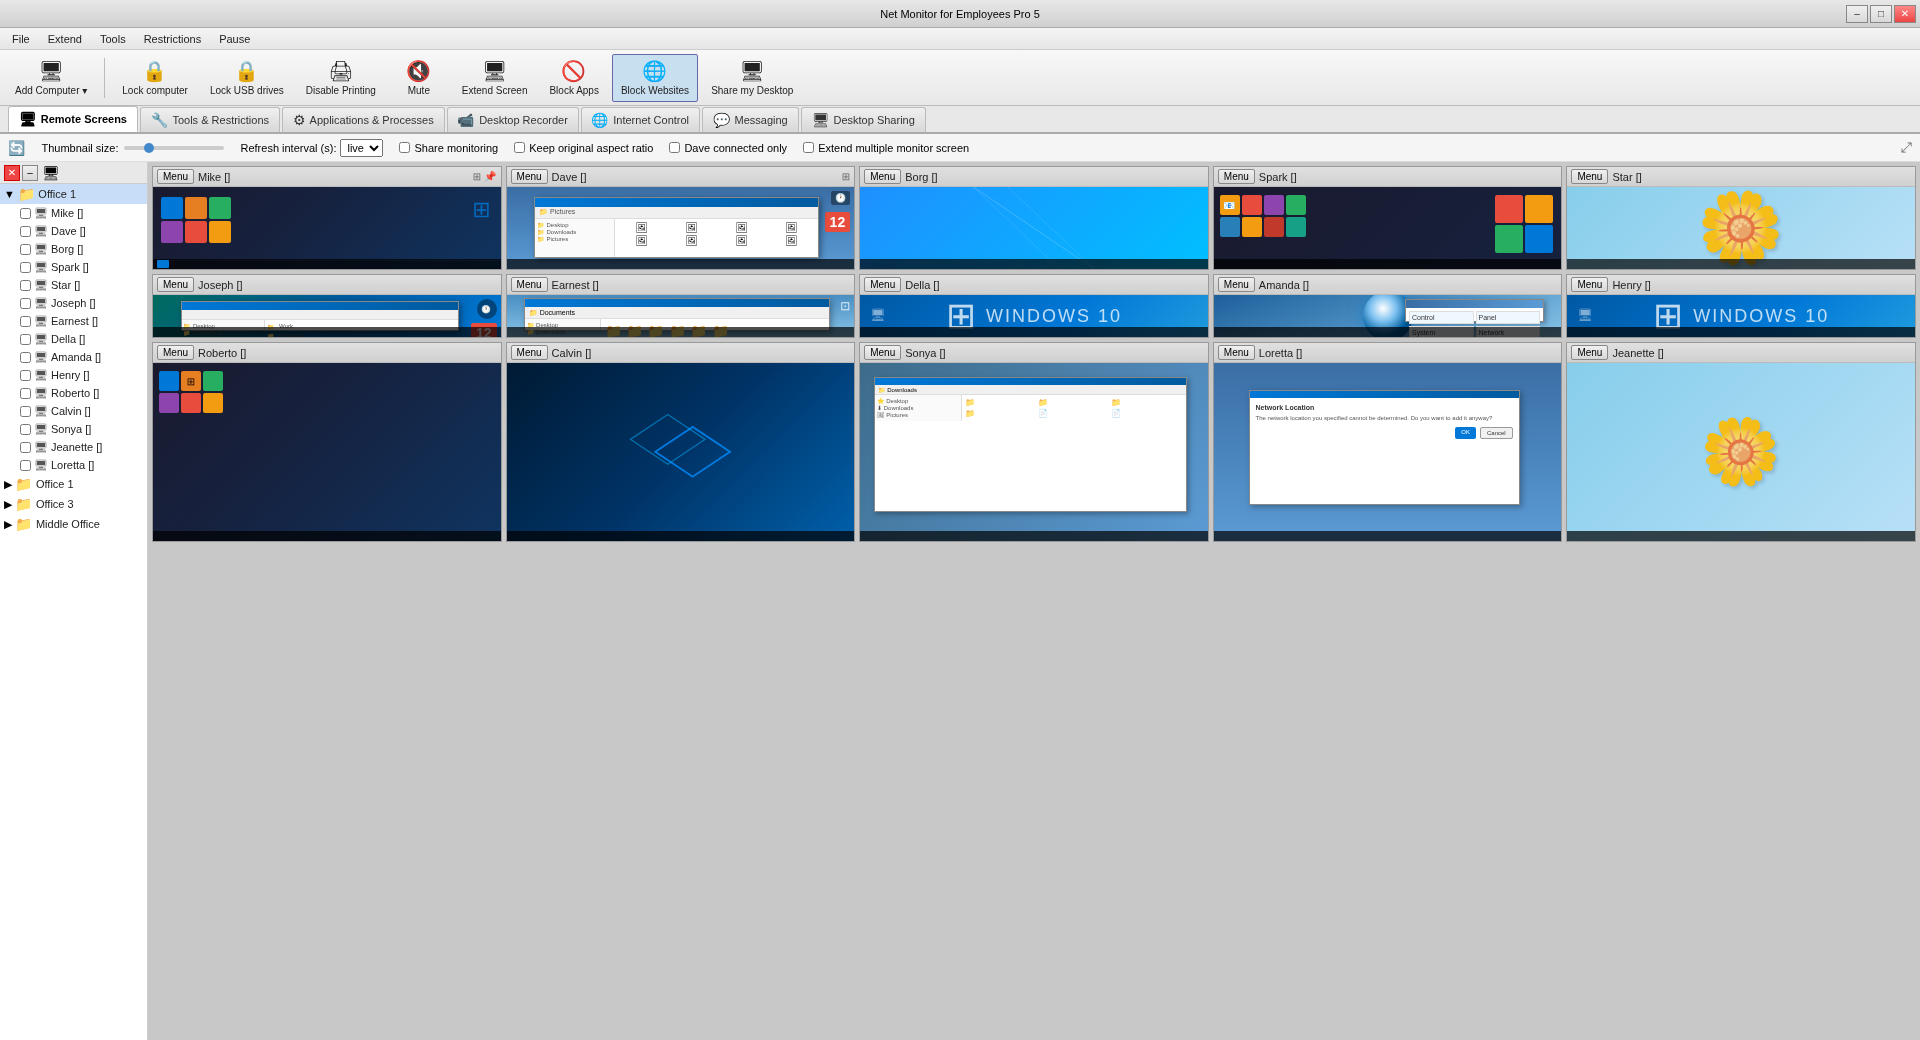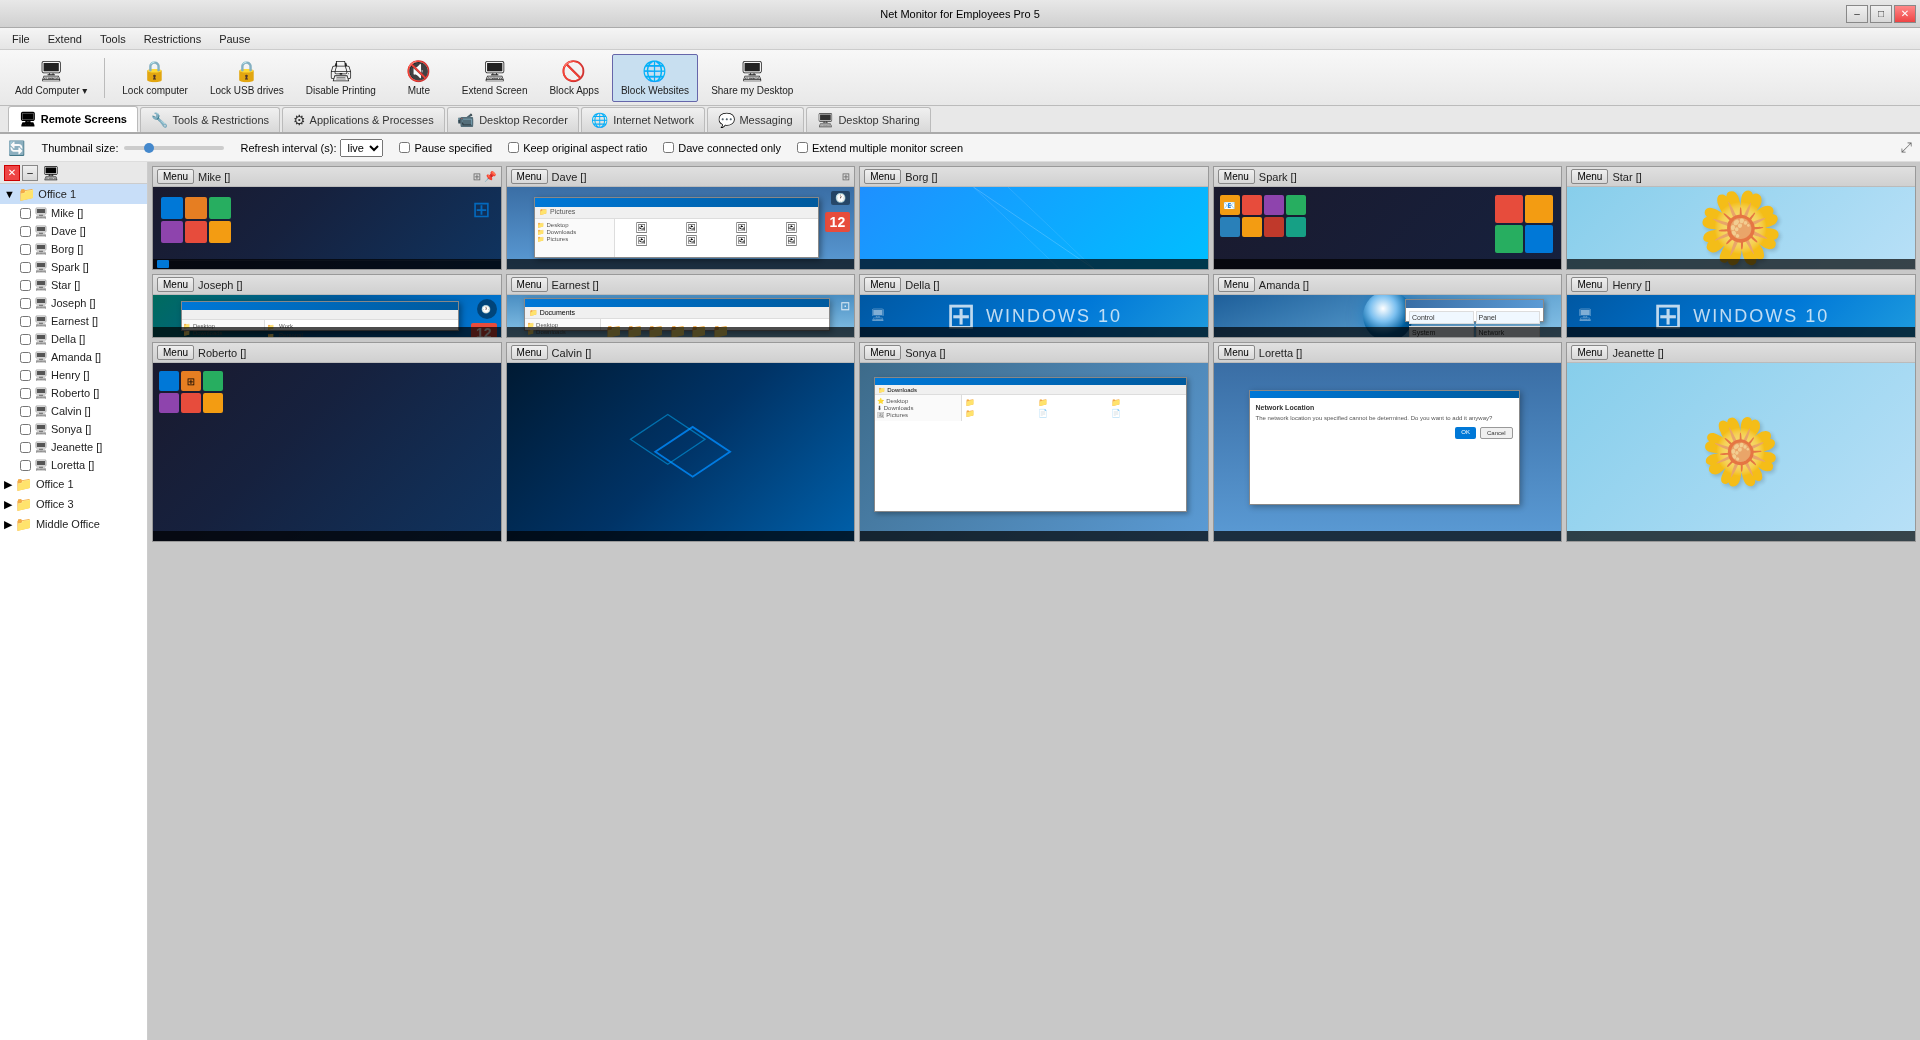--- a/index.html
+++ b/index.html
@@ -298,21 +298,21 @@
   <div class="tab">
     <span class="tab-icon">⚙</span>
     <span>Applications &amp; Processes</span>
   </div>
   <div class="tab">
     <span class="tab-icon">📹</span>
     <span>Desktop Recorder</span>
   </div>
   <div class="tab">
     <span class="tab-icon">🌐</span>
-    <span>Internet Network</span>
+    <span>Internet Control</span>
   </div>
   <div class="tab">
     <span class="tab-icon">💬</span>
     <span>Messaging</span>
   </div>
   <div class="tab">
     <span class="tab-icon">🖥</span>
     <span>Desktop Sharing</span>
   </div>
 </div>
@@ -330,21 +330,21 @@
     <select>
       <option>live</option>
       <option>1</option>
       <option>2</option>
       <option>5</option>
       <option>10</option>
     </select>
   </div>
   <div class="checkbox-group">
     <input type="checkbox" style="">
-    <span>Pause specified</span>
+    <span>Share monitoring</span>
   </div>
   <div class="checkbox-group">
     <input type="checkbox" style="">
     <span>Keep original aspect ratio</span>
   </div>
   <div class="checkbox-group">
     <input type="checkbox" style="">
     <span>Dave connected only</span>
   </div>
   <div class="checkbox-group">

